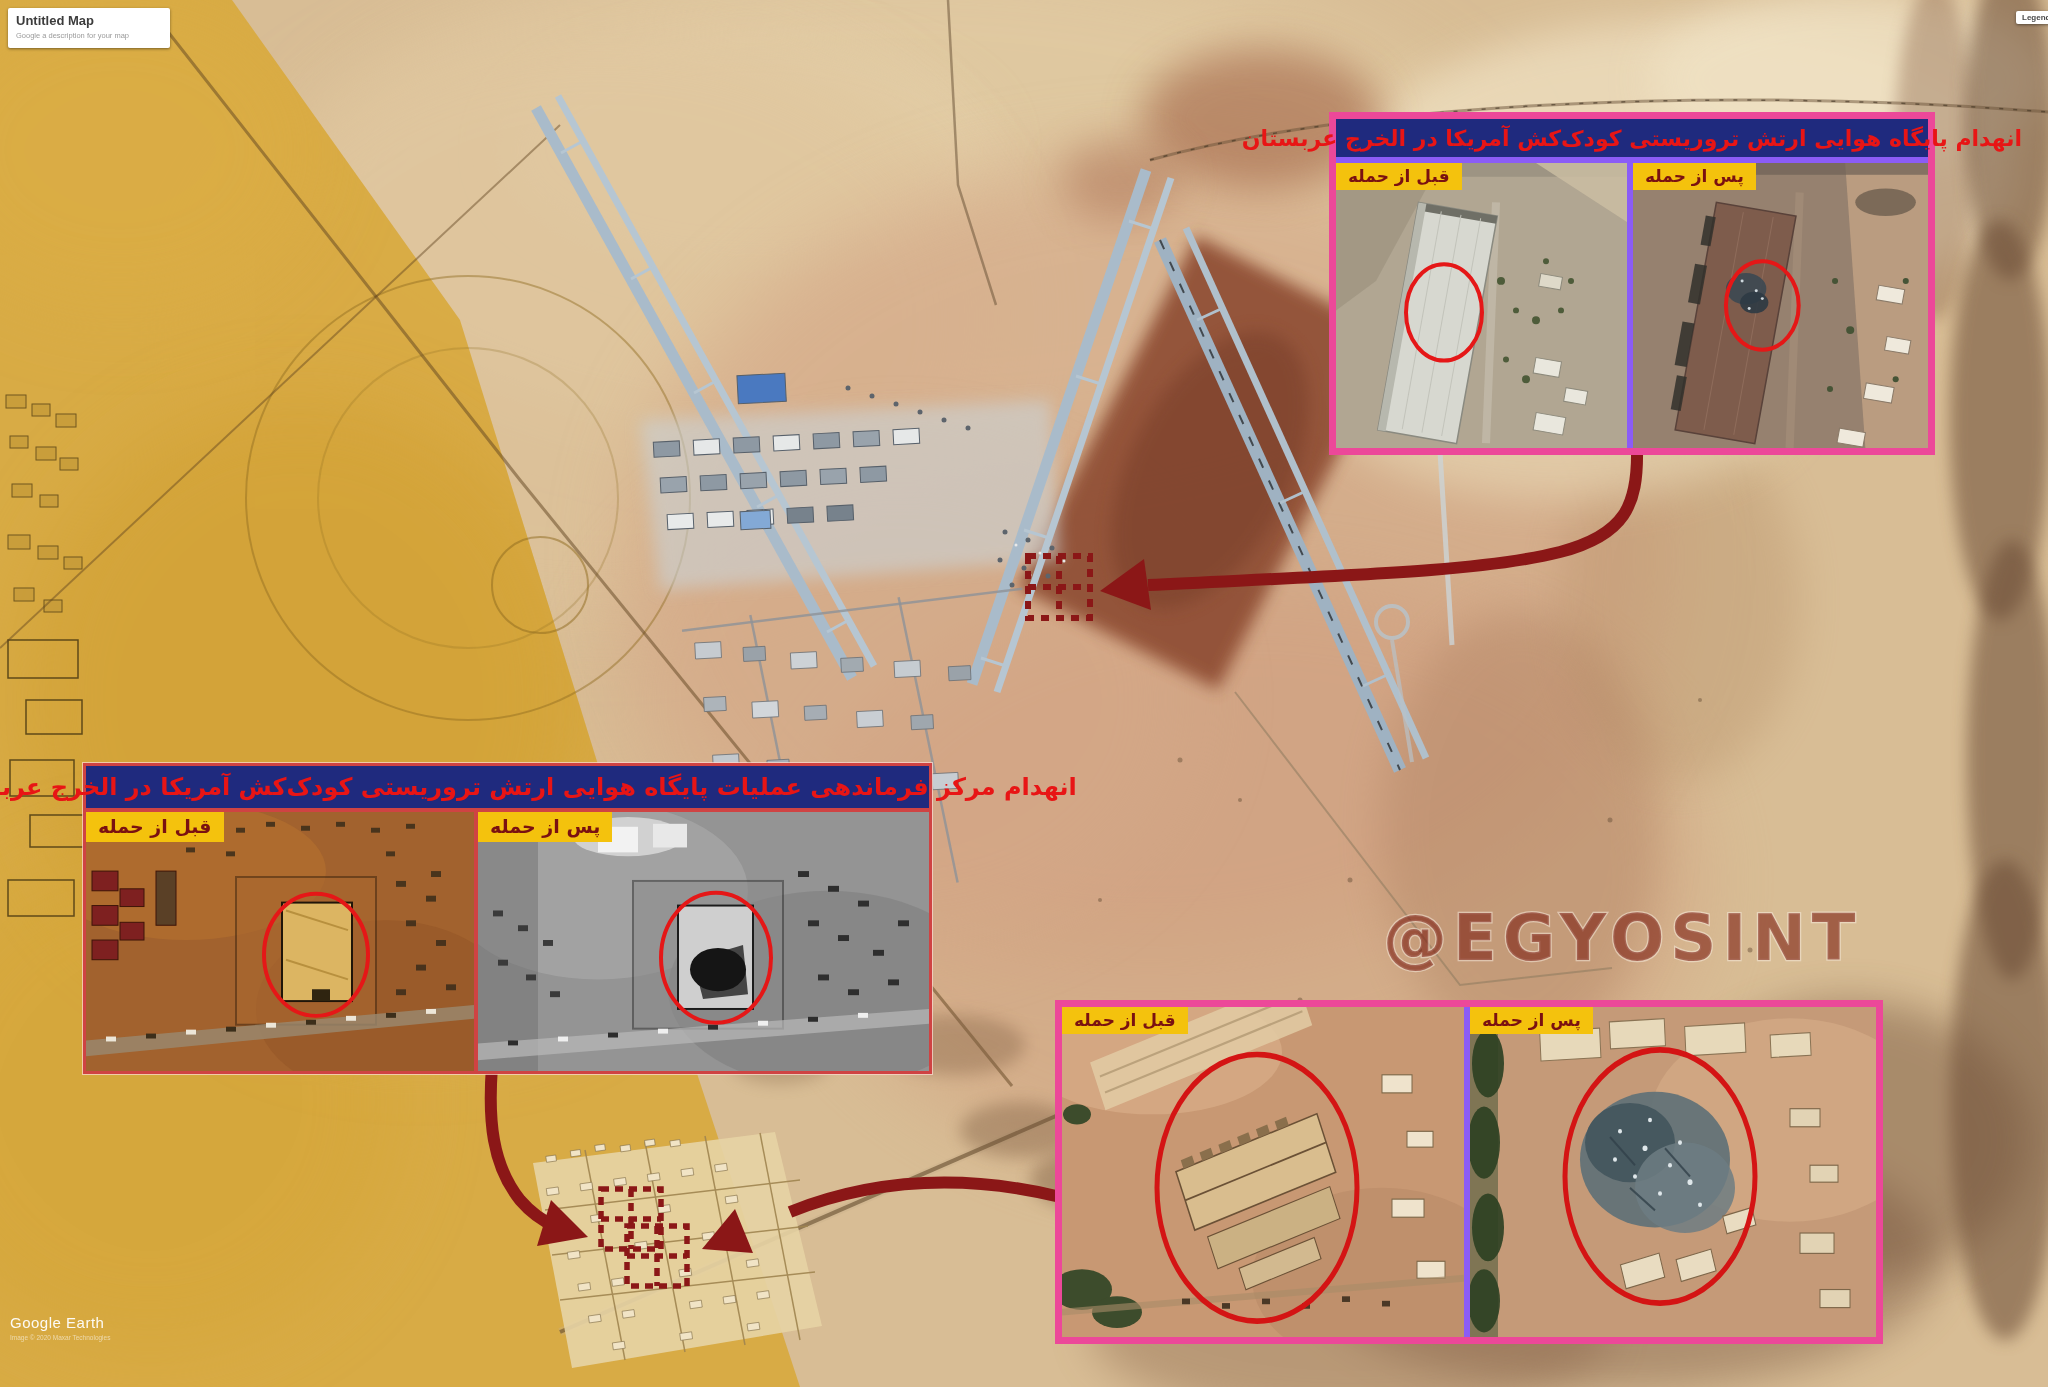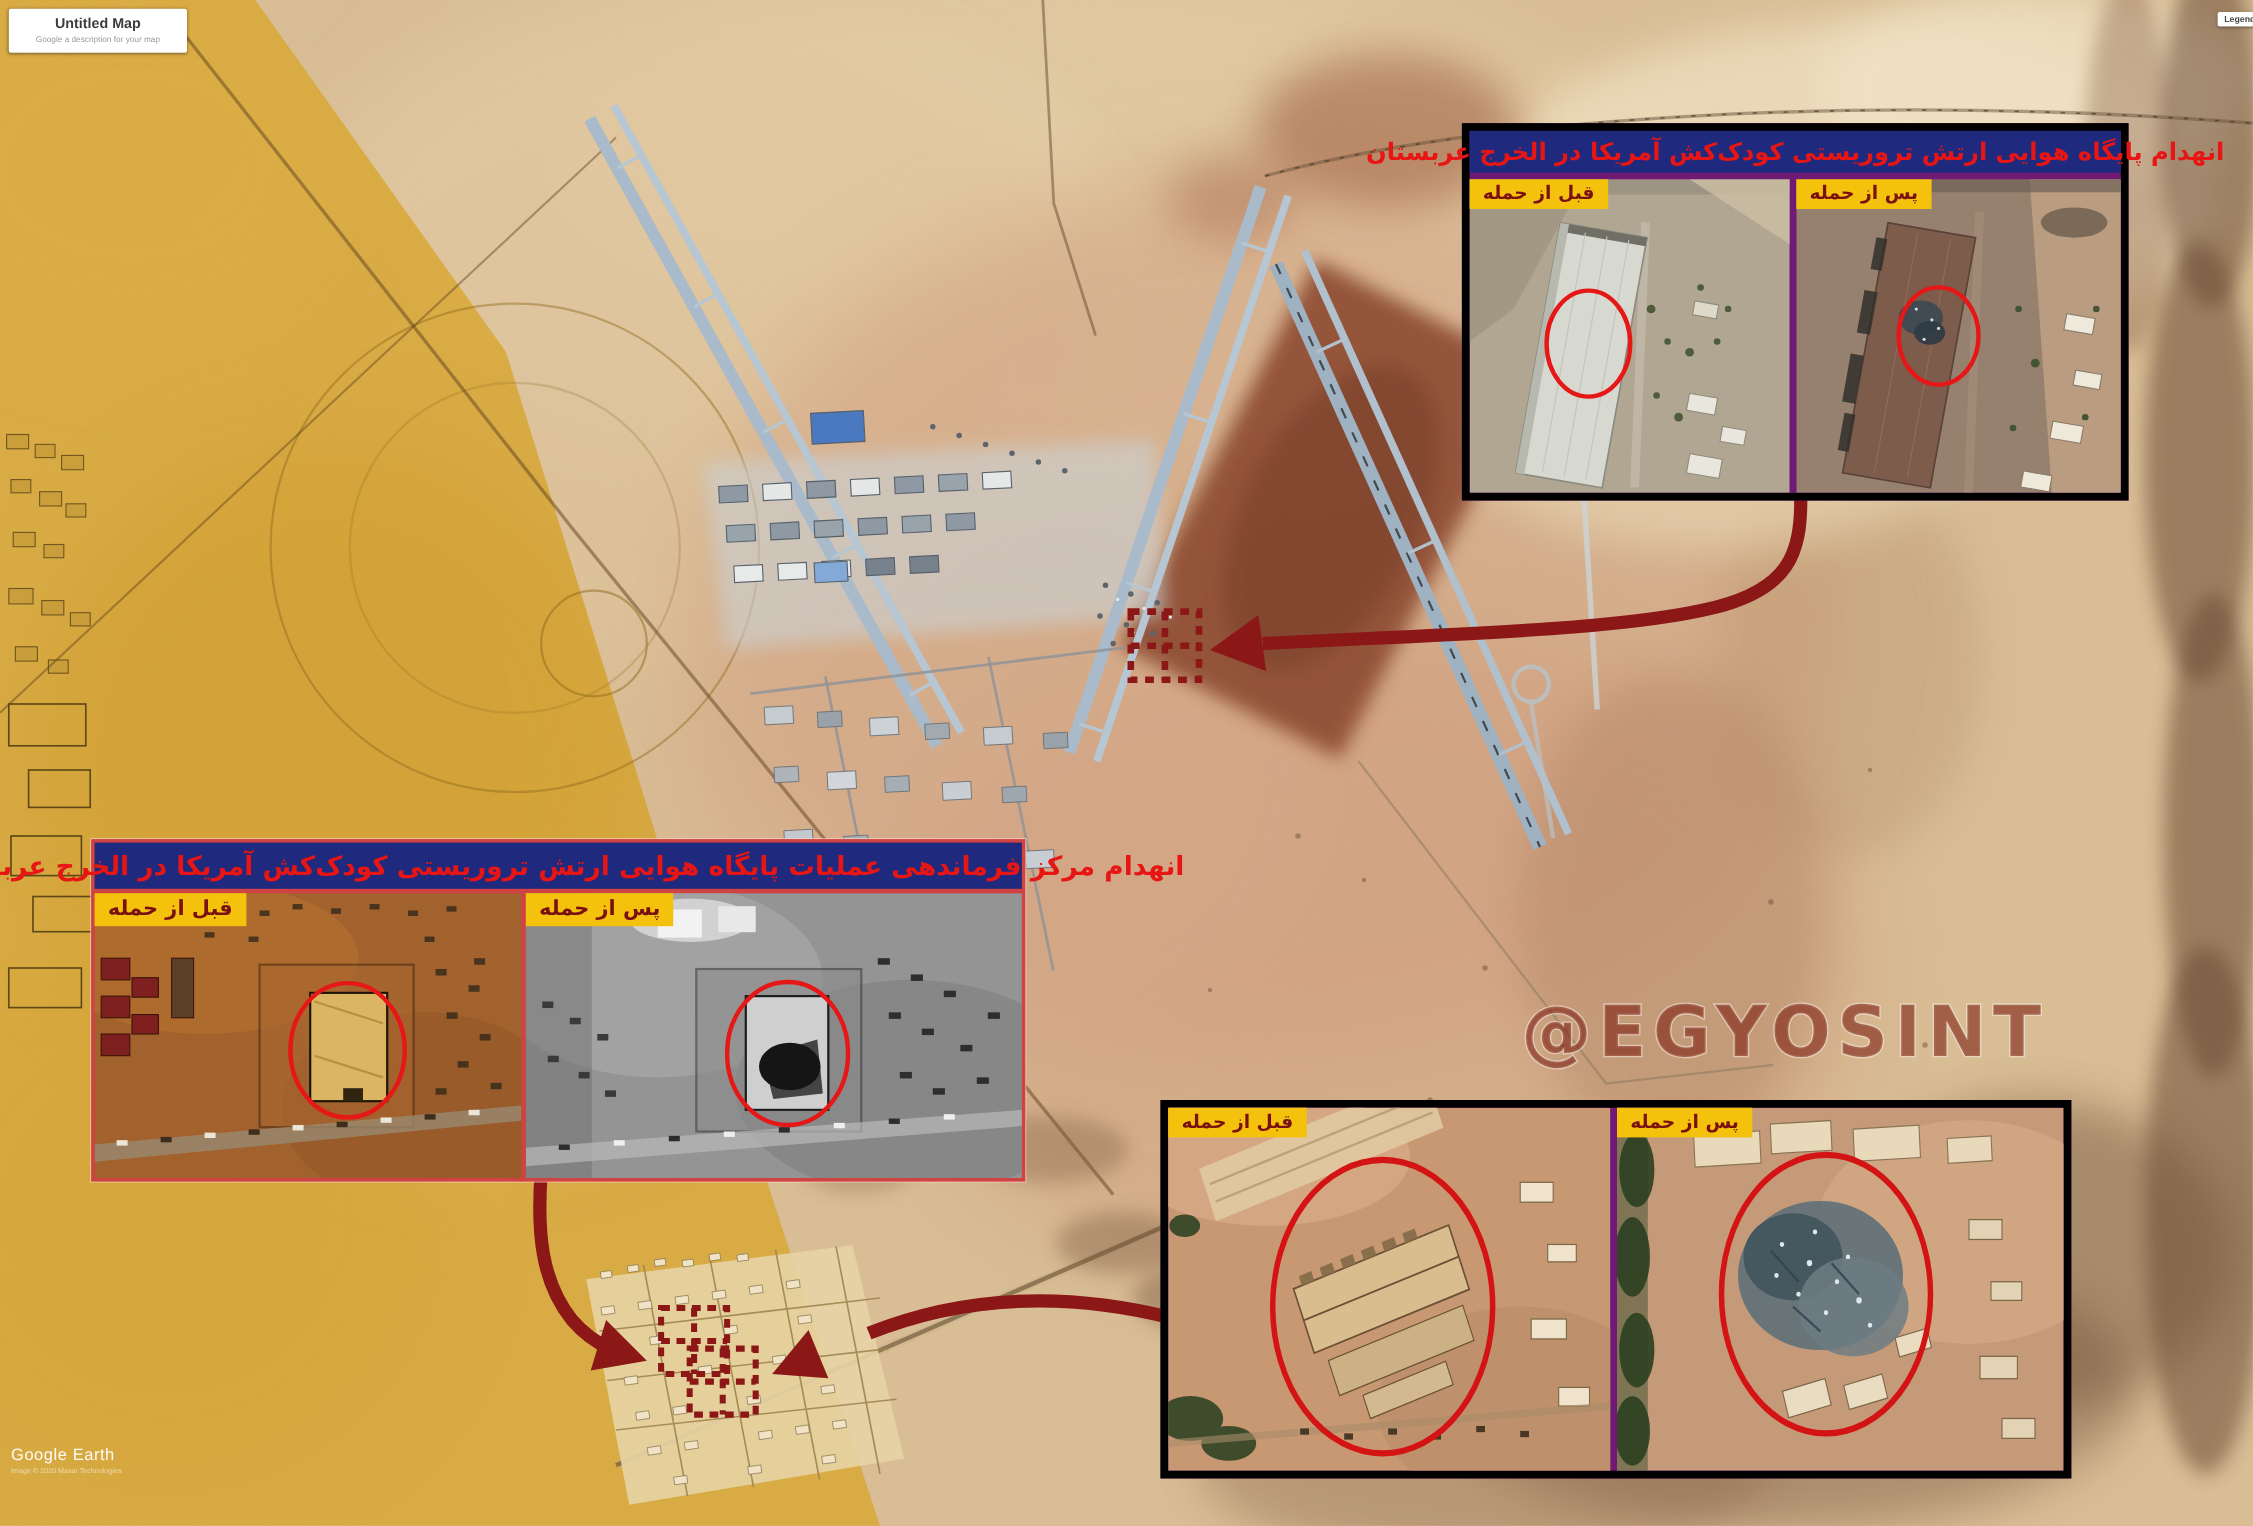--- a/index.html
+++ b/index.html
@@ -1,37 +1,37 @@
 <!DOCTYPE html>
 <html><head>
 <meta charset="utf-8">
 <style>
   html,body{margin:0;padding:0;}
   body{width:2048px;height:1387px;position:relative;overflow:hidden;background:#d8bd95;font-family:"Liberation Sans",sans-serif;}
   .layer{position:absolute;left:0;top:0;width:2048px;height:1387px;}
   #map-layer{z-index:0;}
   #annot-layer{z-index:5;pointer-events:none;}
   .inset{position:absolute;box-sizing:border-box;display:flex;flex-direction:column;z-index:10;}
-  .inset-dark{border:7px solid #000000;background:#701a75;}
+  .inset-dark{border:7px solid #ec4899;background:#8b5cf6;}
   .inset-light{border:3px solid #cf4343;background:#cf4343;box-shadow:0 0 0 1px rgba(250,215,205,.75);}
   .inset-title{background:#1f2a7e;color:#e81515;font-family:"DejaVu Sans",sans-serif;font-weight:bold;
                text-align:center;display:flex;align-items:center;justify-content:center;white-space:nowrap;}
   .inset-dark .inset-title{height:38px;font-size:22px;margin-bottom:6px;}
   .inset-light .inset-title{height:42px;font-size:24px;margin-bottom:4px;}
   .inset-images{flex:1;display:flex;min-height:0;border-radius:19px;}
   .pane{position:relative;height:100%;}
   .pane svg{display:block;width:100%;height:100%;}
   .gap6{margin-left:6px;}
   .gap4{margin-left:4px;}
   .tag{position:absolute;top:0;left:0;background:#f4c20d;color:#7a1111;font-family:"DejaVu Sans",sans-serif;
        font-weight:bold;padding:3px 12px;line-height:1.25;}
   .tag-sm{font-size:17px;}
   .tag-lg{font-size:19px;}
   .card{position:absolute;background:#ffffff;border-radius:2px;box-shadow:0 1px 3px rgba(0,0,0,.45);z-index:20;}
-  #untitled-card{left:8px;top:8px;width:162px;height:40px;padding:5px 8px;box-sizing:border-box;text-align:center;}
+  #untitled-card{left:8px;top:8px;width:162px;height:40px;padding:5px 8px;box-sizing:border-box;}
   #untitled-card .t{font-size:13px;font-weight:bold;color:#3c3c3c;line-height:1.2;}
   #untitled-card .s{font-size:7.5px;color:#9b9b9b;margin-top:2px;}
   #legend-btn{left:2016px;top:11px;padding:2px 6px;font-size:8px;font-weight:bold;color:#4a4a4a;}
   #google-earth{position:absolute;left:10px;top:1314px;z-index:20;color:#ffffff;}
   #google-earth .g{font-size:15px;letter-spacing:.5px;opacity:.95;}
   #google-earth .a{font-size:6.5px;opacity:.55;margin-top:3px;}
   #ion-mark{position:absolute;left:340px;top:163px;width:200px;text-align:center;z-index:3;pointer-events:none;}
   #ion-mark .logo{font-size:54px;font-weight:bold;letter-spacing:2px;line-height:.95;color:rgba(255,255,255,.6);font-family:"DejaVu Sans",sans-serif;}
   #ion-mark .handle{font-size:15px;font-weight:bold;letter-spacing:1.5px;color:rgba(255,255,255,.5);font-family:"DejaVu Sans",sans-serif;}
 </style>

